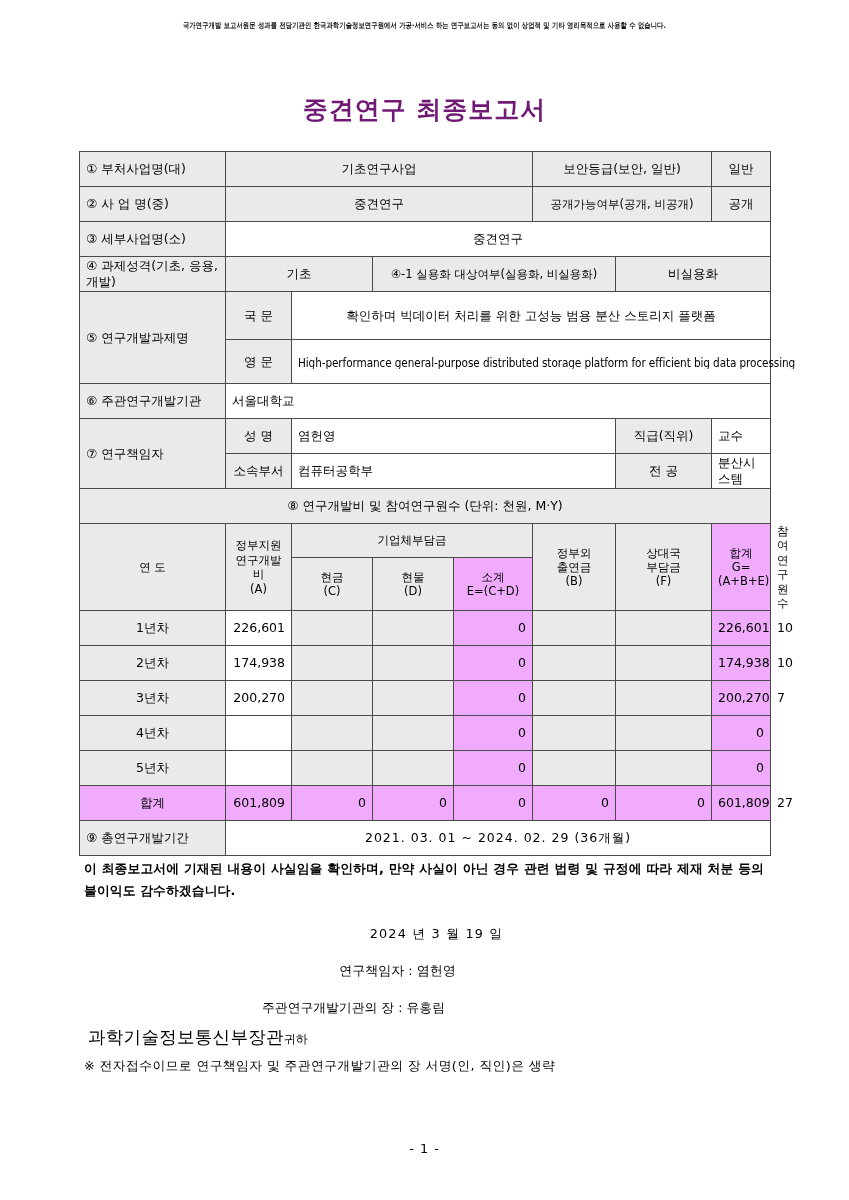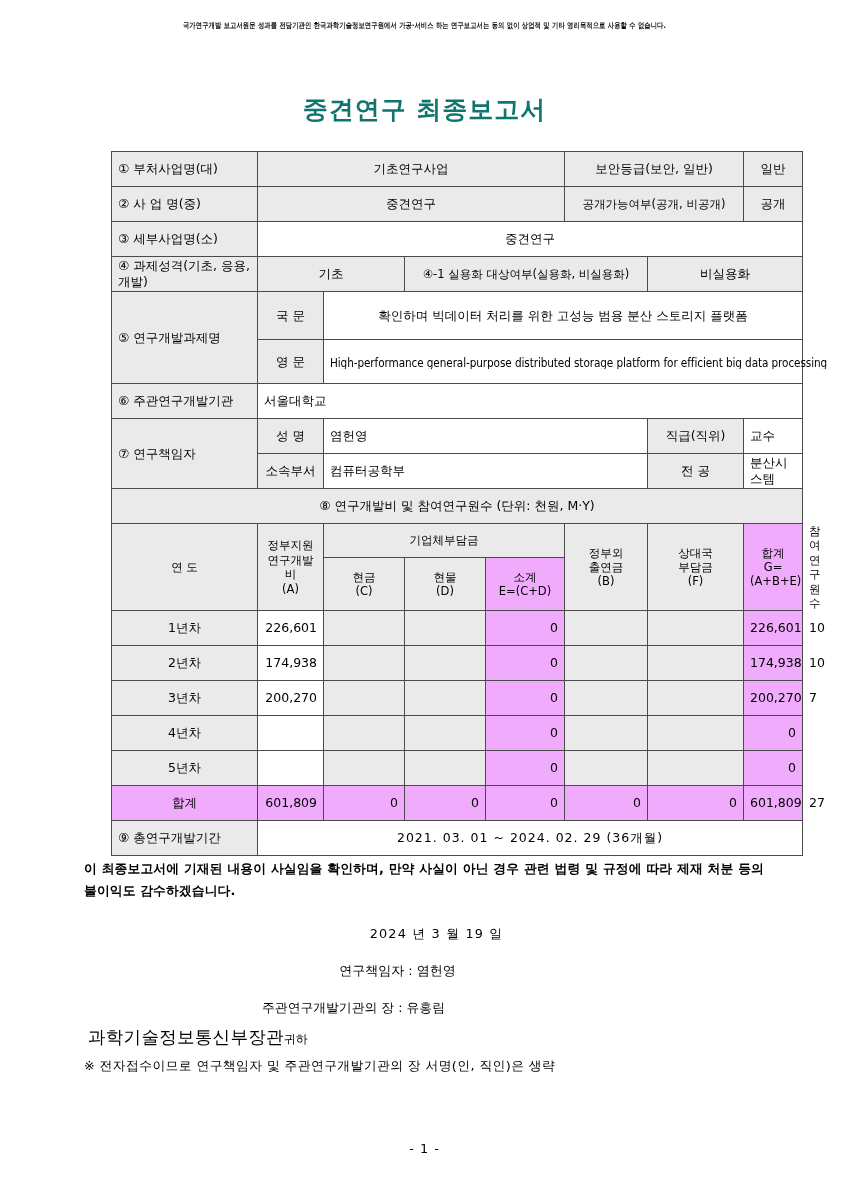--- a/index.html
+++ b/index.html
@@ -35,31 +35,30 @@
   }
   .doc-title {
     position: absolute;
     top: 93px;
     left: 0;
     width: 849px;
     text-align: center;
     font-size: 25px;
     font-weight: bold;
     letter-spacing: 1px;
-    color: #0f766e;
+    color: #701a75;
   }
   table.main-table {
     position: absolute;
     top: 151px;
     left: 79px;
     width: 691px;
     border-collapse: collapse;
     table-layout: fixed;
     font-size: 12.5px;
-    margin-left: 32px;
   }
   table.main-table td {
     border: 1px solid #4a4a4a;
     padding: 0 6px;
     vertical-align: middle;
     height: 35px;
     box-sizing: border-box;
     line-height: 1.25;
   }
   .gray { background: #eaeaea; }

